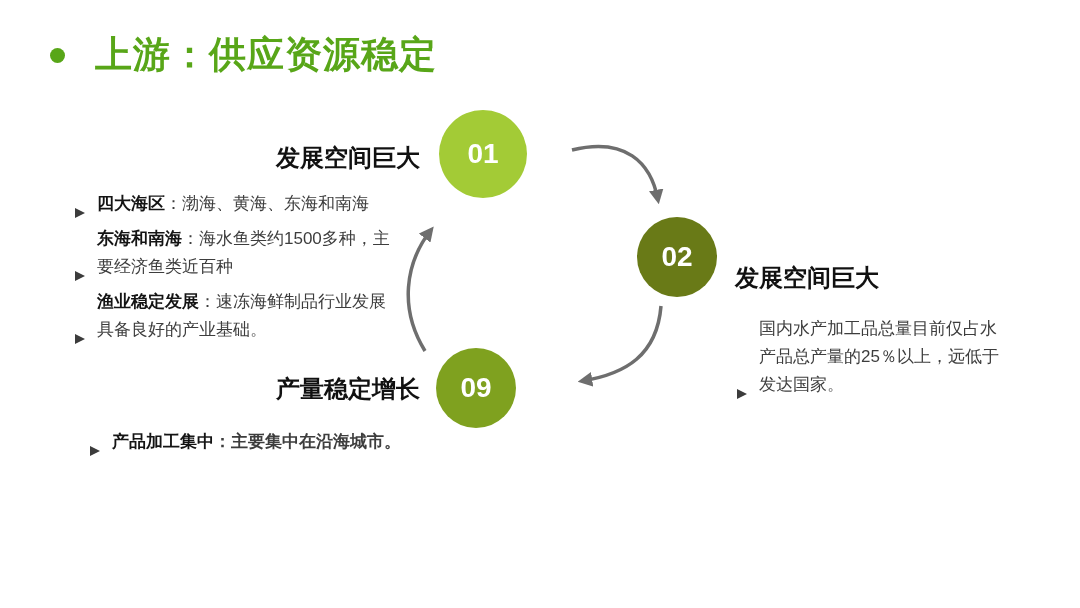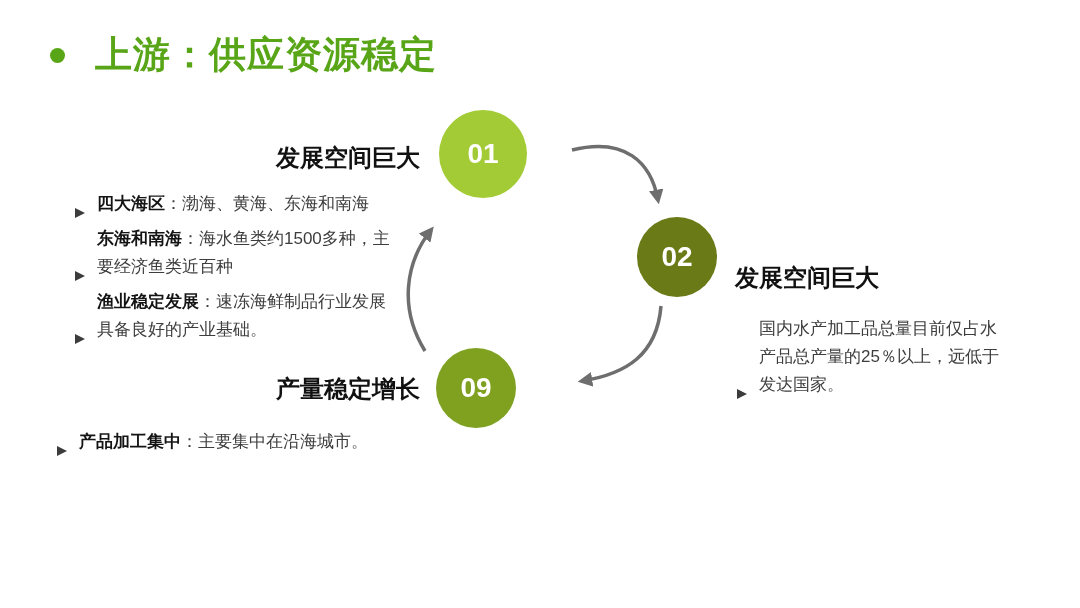--- a/index.html
+++ b/index.html
@@ -24,21 +24,21 @@
   .c3 { left:436px; top:348px; width:80px; height:80px; }
 
   .sec-heading { position:absolute; font-size:24px; font-weight:bold; color:#111111; }
   .h1 { left:160px; top:142px; width:260px; text-align:right; }
   .h2 { left:735px; top:262px; }
   .h3 { left:160px; top:373px; width:260px; text-align:right; }
 
   .bullets { position:absolute; }
   .b1 { left:75px; top:190px; width:326px; }
   .b2 { left:737px; top:315px; width:276px; }
-  .b3 { left:57px; top:428px; width:334px; }
+  .b3 { left:90px; top:428px; width:334px;font-weight:bold; }
 
   .bullet { display:flex; align-items:flex-end; margin-bottom:7px; }
   .marker {
     flex:none; width:0; height:0; margin:9px 12px 0 0;
     border-left:10px solid #3c3c3c;
     border-top:5px solid transparent;
     border-bottom:5px solid transparent;
   }
   .bt { flex:1; font-size:17px; line-height:28px; color:#3d3d3d; }
   .bt b { color:#141414; }

